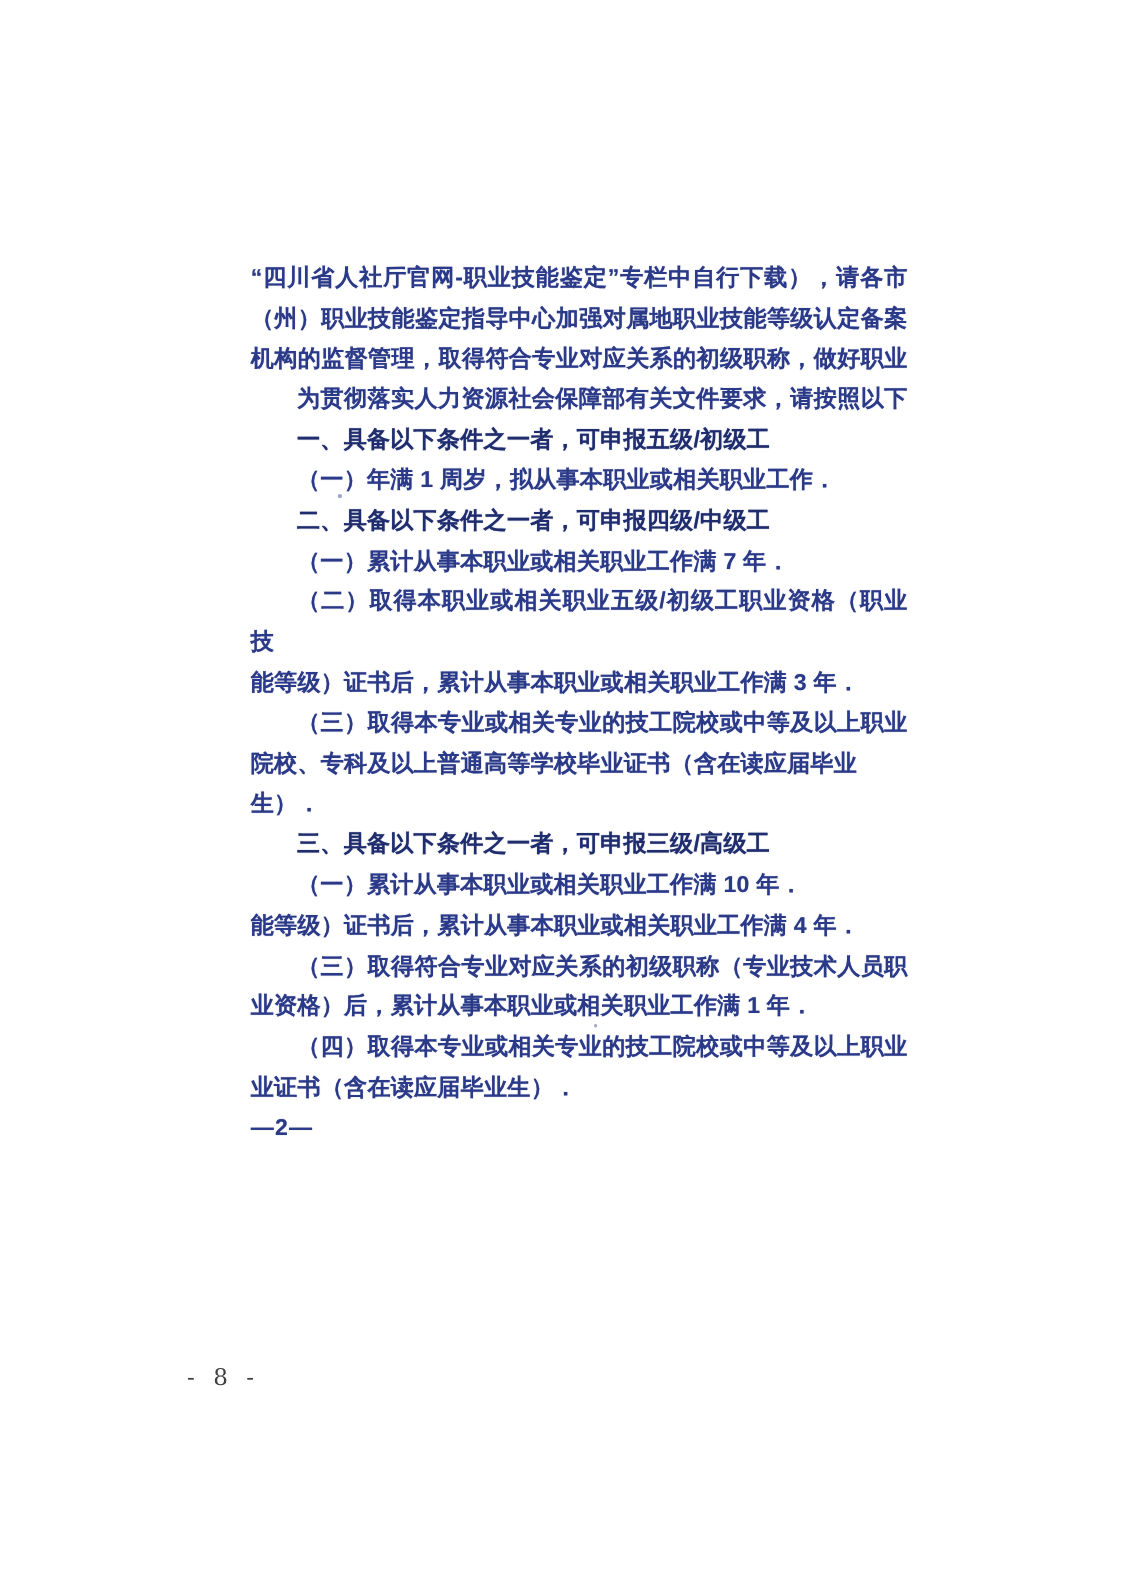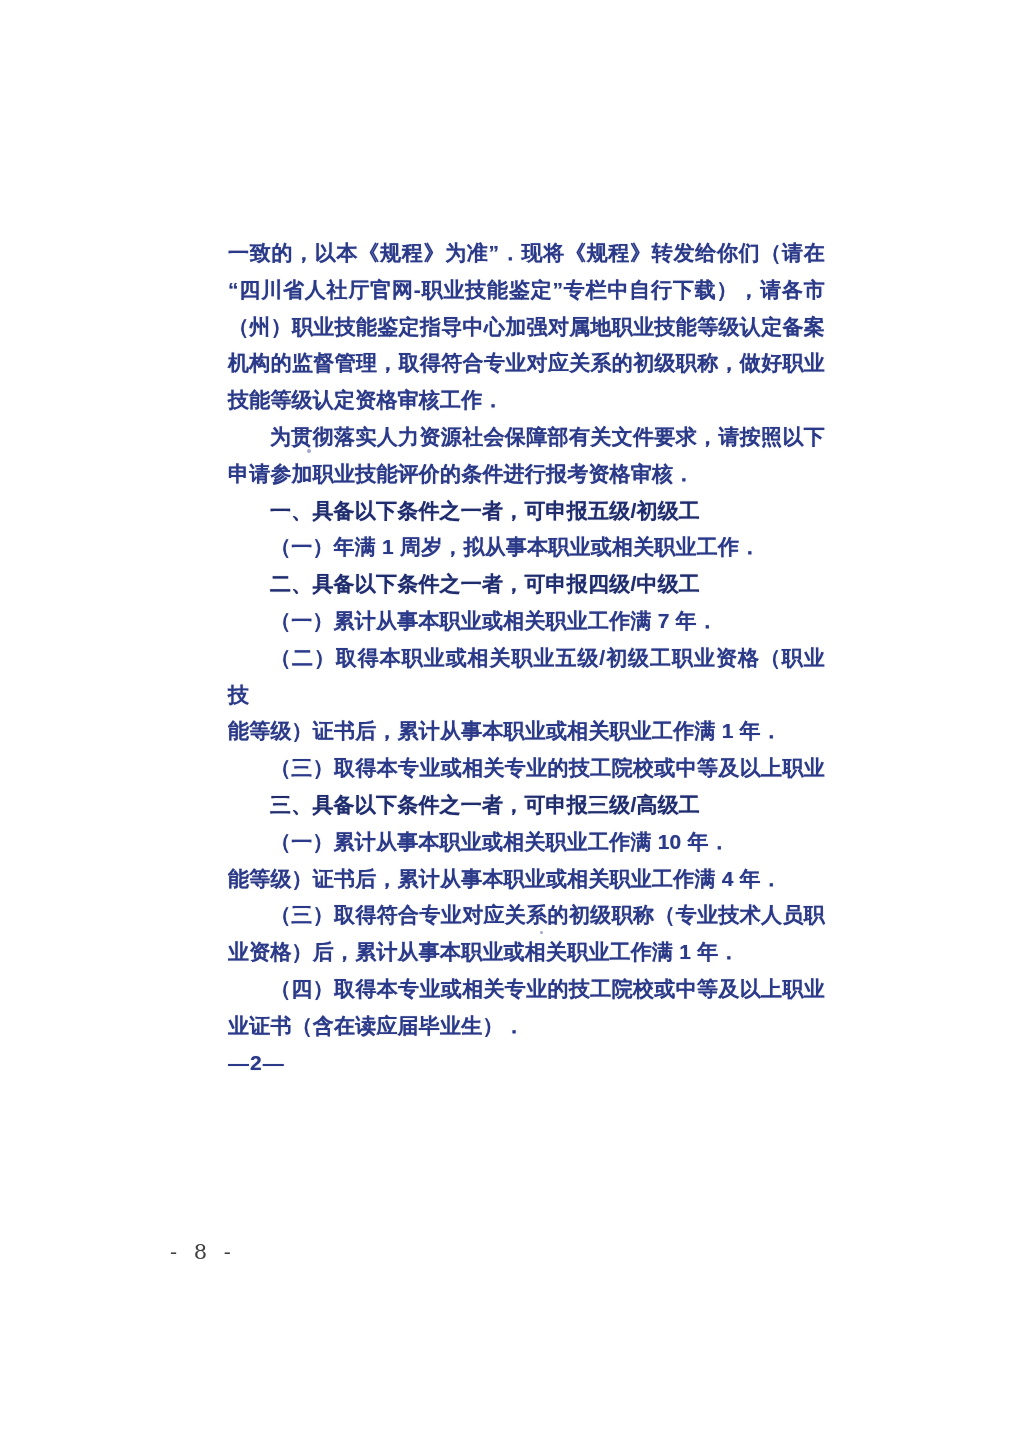--- a/index.html
+++ b/index.html
@@ -61,34 +61,32 @@
   }
   .speck.s1{left:307px;top:449px;}
   .speck.s2{left:540px;top:931px;width:3px;height:3px;}
 </style>
 </head>
 <body>
 
 <div class="page">
   <div class="doc">
 
-    <div class="line fill">一致的，以本《规程》为准”．现将《规程》转发给你们（请在</div>
       <div class="line fill">“四川省人社厅官网-职业技能鉴定”专栏中自行下载），请各市</div>
       <div class="line fill">（州）职业技能鉴定指导中心加强对属地职业技能等级认定备案</div>
       <div class="line fill">机构的监督管理，取得符合专业对应关系的初级职称，做好职业</div>
-      <div class="line">技能等级认定资格审核工作．</div>
       <div class="line ind fill">为贯彻落实人力资源社会保障部有关文件要求，请按照以下</div>
-      <div class="line">申请参加职业技能评价的条件进行报考资格审核．</div>
       <div class="line hd ind">一、具备以下条件之一者，可申报五级/初级工</div>
       <div class="line ind">（一）年满 1 周岁，拟从事本职业或相关职业工作．</div>
       <div class="line hd ind">二、具备以下条件之一者，可申报四级/中级工</div>
       <div class="line ind">（一）累计从事本职业或相关职业工作满 7 年．</div>
       <div class="line ind fill">（二）取得本职业或相关职业五级/初级工职业资格（职业技</div>
-      <div class="line">能等级）证书后，累计从事本职业或相关职业工作满 1 年．</div>
+      <div class="line">能等级）证书后，累计从事本职业或相关职业工作满 3 年．</div>
       <div class="line ind fill">（三）取得本专业或相关专业的技工院校或中等及以上职业</div>
+      <div class="line">院校、专科及以上普通高等学校毕业证书（含在读应届毕业生）．</div>
       <div class="line hd ind">三、具备以下条件之一者，可申报三级/高级工</div>
       <div class="line ind">（一）累计从事本职业或相关职业工作满 10 年．</div>
       <div class="line">能等级）证书后，累计从事本职业或相关职业工作满 4 年．</div>
       <div class="line ind fill">（三）取得符合专业对应关系的初级职称（专业技术人员职</div>
       <div class="line">业资格）后，累计从事本职业或相关职业工作满 1 年．</div>
       <div class="line ind fill">（四）取得本专业或相关专业的技工院校或中等及以上职业</div>
       <div class="line">业证书（含在读应届毕业生）．</div>
       <div class="line doc-page-num" id="doc-page-num">—2—</div>
   </div>
 

